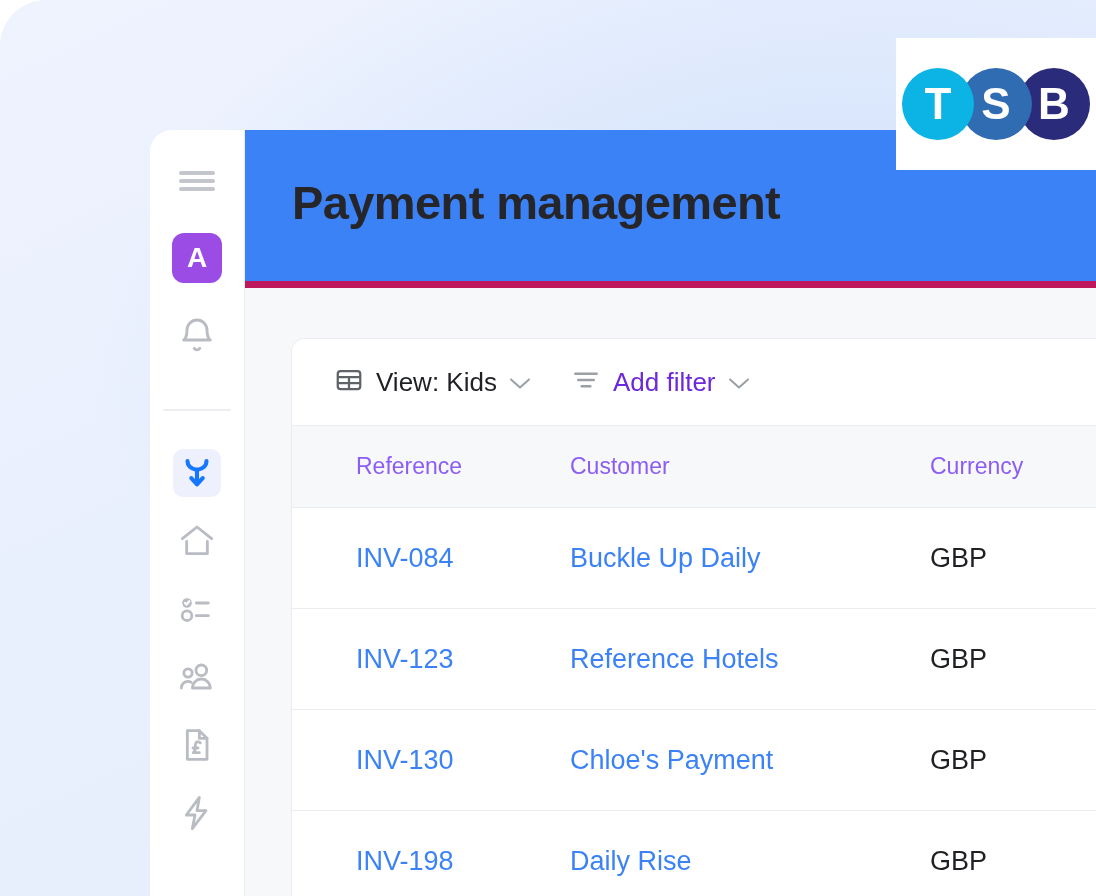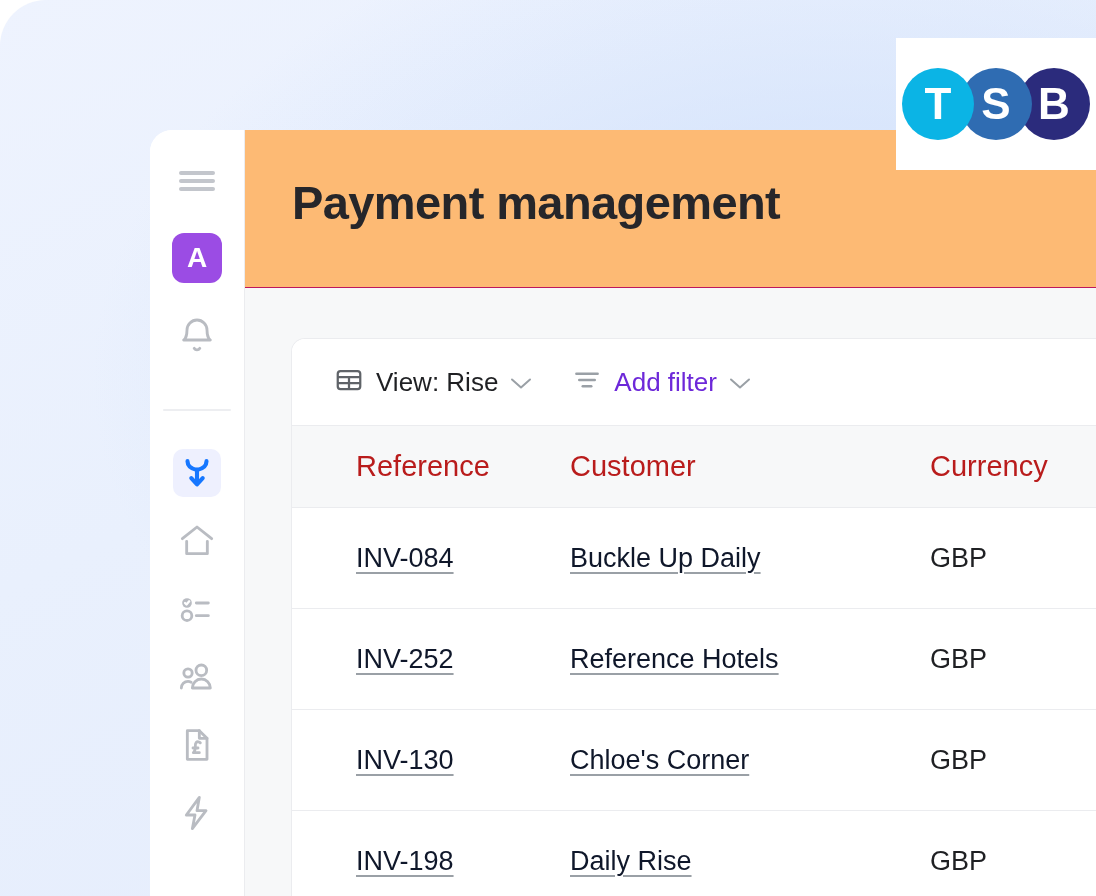--- a/index.html
+++ b/index.html
@@ -119,26 +119,26 @@
   
   #main {
     flex: 1 1 auto;
     min-width: 0;
     height: 766px;
     display: flex;
     flex-direction: column;
     background: #f7f8f9;
   }
   #page-header {
-    background: #fdba74;
+    background: #3b82f6;
     height: 158px;
     flex: 0 0 158px;
     box-sizing: border-box;
     padding: 48px 0 0 47px;
-    border-bottom: 1px solid #be185d;
+    border-bottom: 7px solid #be185d;
   }
   #page-title {
     margin: 0;
     font-size: 47px;
     line-height: 1.08;
     font-weight: bold;
     color: #26262a;
     letter-spacing: -0.6px;
     white-space: nowrap;
     font-stretch: condensed;
@@ -192,23 +192,23 @@
 
   
   #pay-table {
     width: 100%;
     border-collapse: collapse;
     table-layout: fixed;
   }
   #pay-table thead tr { background: #f7f8f9; }
   #pay-table th {
     text-align: left;
-    font-size: 29px;
+    font-size: 23px;
     font-weight: normal;
-    color: #b91c1c;
+    color: #8b5cf6;
     padding: 22px 0 22px 0;
     height: 82px;
     box-sizing: border-box;
     border-top: 1px solid #ebecef;
     border-bottom: 1px solid #ebecef;
     font-stretch: condensed;
     white-space: nowrap;
   }
   #pay-table td {
     font-size: 27px;
@@ -217,26 +217,25 @@
     padding: 0;
     border-bottom: 1px solid #ebecef;
     background: #ffffff;
     font-stretch: condensed;
     white-space: nowrap;
   }
   .col-ref   { width: 278px; padding-left: 64px !important; }
   .col-cust  { width: 360px; }
   .col-curr  { width: 300px; }
   .cell-link {
-    text-decoration: underline;
     text-underline-offset: 5px;
     text-decoration-thickness: 2px;
     text-decoration-color: #9aa0a6;
     cursor: pointer;
-    color: #0f172a;
+    color: #3b82f6;
   }
 
   
   #tsb-logo {
     position: absolute;
     right: 0;
     top: 38px;
     width: 200px;
     height: 132px;
     background: #ffffff;
@@ -368,21 +367,21 @@
 
             <div class="toolbar-control">
               <span>
                 <svg width="30" height="30" viewBox="0 0 24 24" fill="none" stroke="#5f6368" stroke-width="1.8" stroke-linejoin="round">
                   <rect x="3" y="4.8" width="18" height="14.4" rx="2.2"></rect>
                   <path d="M3 9.6h18"></path>
                   <path d="M3 14.4h18"></path>
                   <path d="M12 9.6v9.6"></path>
                 </svg>
               </span>
-              <span class="toolbar-label">View: Rise</span>
+              <span class="toolbar-label">View: Kids</span>
               <span class="chev">
                 <svg width="22" height="13" viewBox="0 0 22 13" fill="none" stroke="#9aa0a6" stroke-width="2" stroke-linecap="round" stroke-linejoin="round">
                   <path d="M2 2.5 11 10.5 20 2.5"></path>
                 </svg>
               </span>
             </div>
 
             <div class="toolbar-control">
               <span>
                 <svg width="30" height="30" viewBox="0 0 24 24" fill="none" stroke="#9aa0a6" stroke-width="2" stroke-linecap="round">
@@ -416,34 +415,34 @@
                   <span class="cell-link">INV-084</span>
                 </td>
                 <td class="col-cust">
                   <span class="cell-link">Buckle Up Daily</span>
                 </td>
                 <td class="col-curr">GBP</td>
               </tr>
 
               <tr>
                 <td class="col-ref">
-                  <span class="cell-link">INV-252</span>
+                  <span class="cell-link">INV-123</span>
                 </td>
                 <td class="col-cust">
                   <span class="cell-link">Reference Hotels</span>
                 </td>
                 <td class="col-curr">GBP</td>
               </tr>
 
               <tr>
                 <td class="col-ref">
                   <span class="cell-link">INV-130</span>
                 </td>
                 <td class="col-cust">
-                  <span class="cell-link">Chloe's Corner</span>
+                  <span class="cell-link">Chloe's Payment</span>
                 </td>
                 <td class="col-curr">GBP</td>
               </tr>
 
               <tr>
                 <td class="col-ref">
                   <span class="cell-link">INV-198</span>
                 </td>
                 <td class="col-cust">
                   <span class="cell-link">Daily Rise</span>

